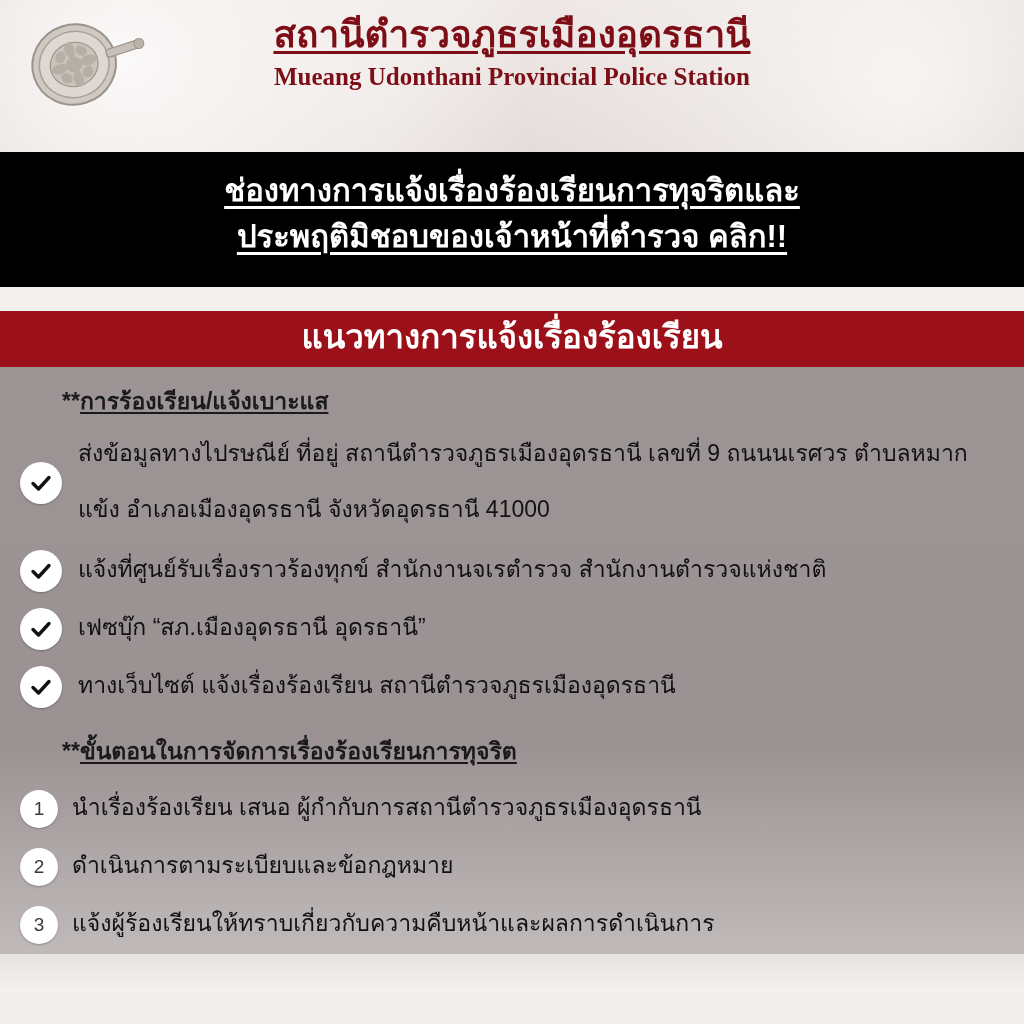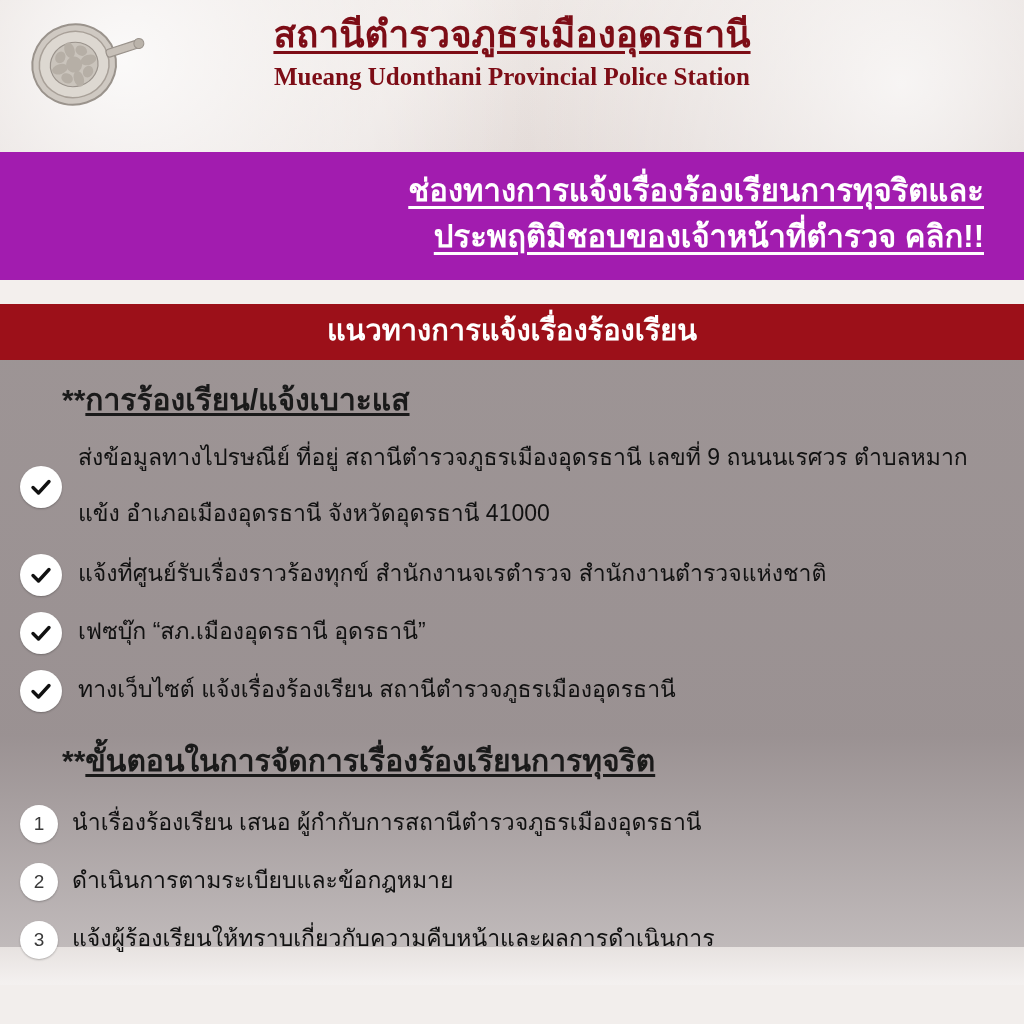--- a/index.html
+++ b/index.html
@@ -78,23 +78,23 @@
     right: 22px;
     top: 8px;
     width: 120px;
     height: 132px;
     z-index: 4;
   }
 
   
   .banner {
     position: relative;
-    background: #a21caf;
-    padding: 16px 40px 20px 40px;
-    text-align: right;
+    background: #000000;
+    padding: 16px 40px 27px 40px;
+    text-align: center;
   }
   .banner-line {
     font-size: 31px;
     font-weight: bold;
     color: #ffffff;
     text-decoration: underline;
     text-underline-offset: 5px;
     line-height: 46px;
   }
 
@@ -104,21 +104,21 @@
     background: #f3efed;
   }
 
   
   .section-head {
     background: #9c1019;
     text-align: center;
     padding: 7px 0 11px 0;
   }
   .section-head-text {
-    font-size: 29px;
+    font-size: 33px;
     font-weight: bold;
     color: #ffffff;
     line-height: 38px;
   }
 
   
   .body-area {
     position: relative;
     background: #9b9293;
     padding: 10px 0 0 0;
@@ -130,21 +130,21 @@
     position: absolute;
     inset: 0;
     background: linear-gradient(180deg, rgba(160,152,152,0.35) 0%, rgba(150,142,142,0.15) 60%, rgba(235,232,232,0.55) 100%);
     pointer-events: none;
   }
 
   .sub-head {
     position: relative;
     z-index: 2;
     margin: 6px 0 2px 62px;
-    font-size: 30px;
+    font-size: 23px;
     font-weight: bold;
     color: #1a1a1a;
   }
   .sub-head u {
     text-underline-offset: 3px;
   }
 
   .list {
     position: relative;
     z-index: 2;

